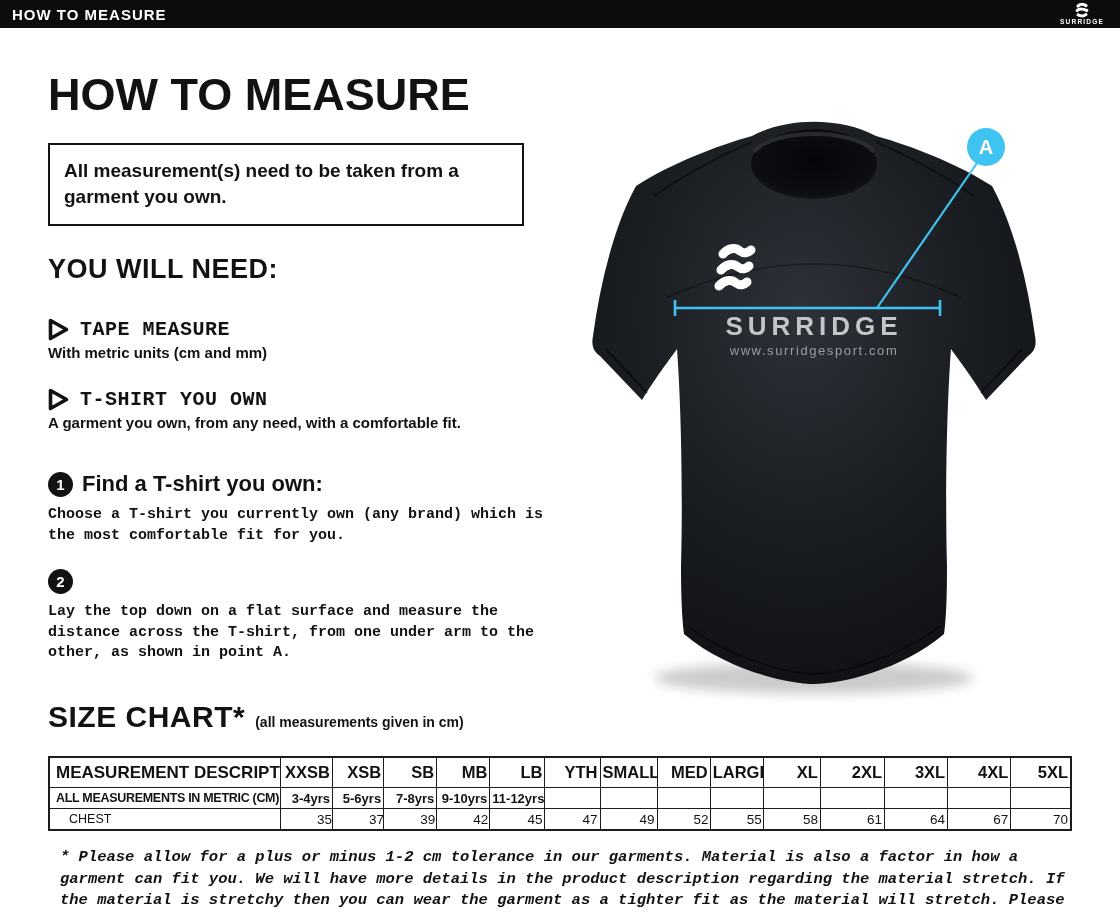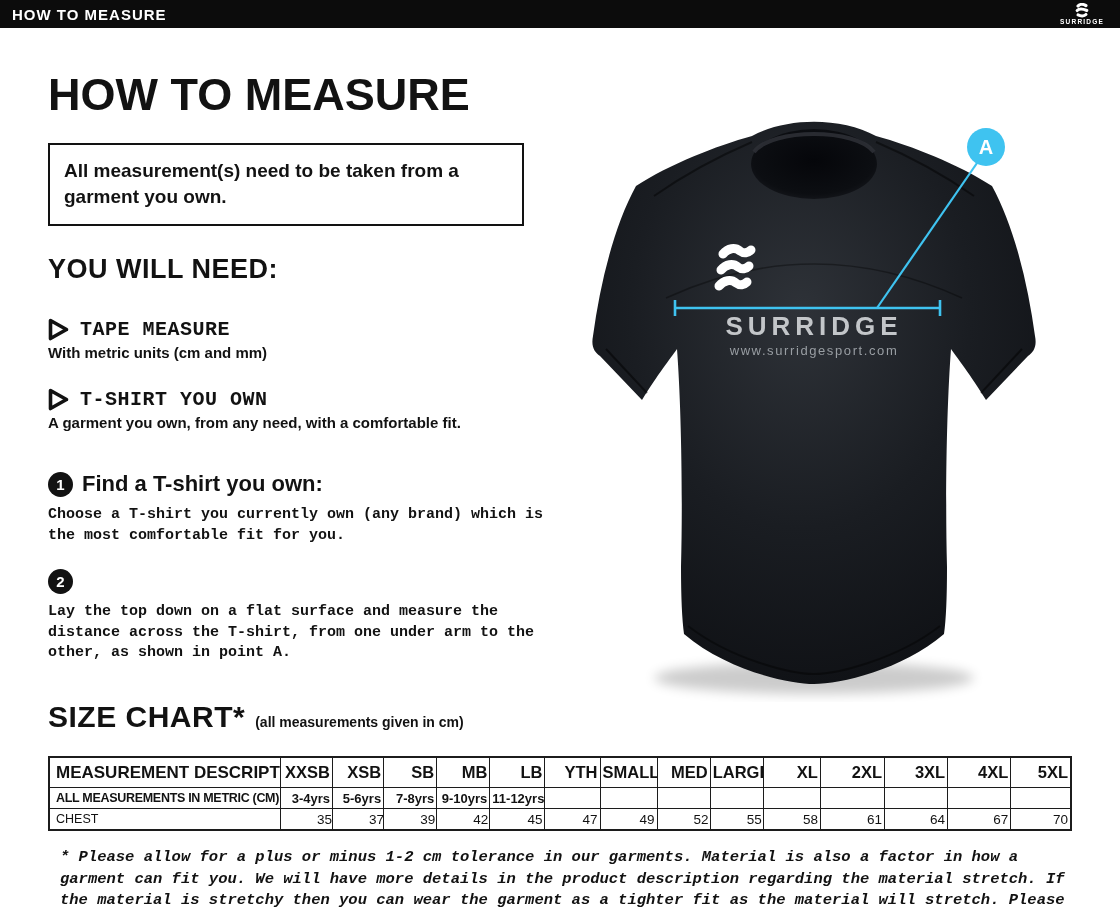--- a/index.html
+++ b/index.html
@@ -67,21 +67,21 @@
   }
   table.sizes th, table.sizes td {
     border:1.6px solid #1c1c1c; text-align:right; padding:0 2px;
     overflow:hidden; white-space:nowrap;
   }
   table.sizes thead th { height:31px; font-size:16.5px; font-weight:700; }
   table.sizes thead th.lbl { text-align:left; padding-left:6px; font-size:17px; }
   tr.metric-row td { height:21px; font-size:13px; font-weight:700; }
   tr.metric-row td.lbl { text-align:left; padding-left:6px; font-size:12.5px; letter-spacing:-.3px; }
   tr.chest-row td { height:21px; font-size:13.5px; font-weight:400;padding-left:36px; }
-  tr.chest-row td.lbl { text-align:left; padding-left:6px; font-size:12.5px; }
+  tr.chest-row td.lbl { text-align:left; padding-left:19px; font-size:12.5px; }
 
   .disclaimer {
     margin:16px 12px 0; font-size:15.5px; font-weight:700; font-style:italic;
     line-height:1.4; width:1024px;font-family:Liberation Mono, monospace;
   }
 </style>
 </head>
 <body>
 
 <div class="page">

